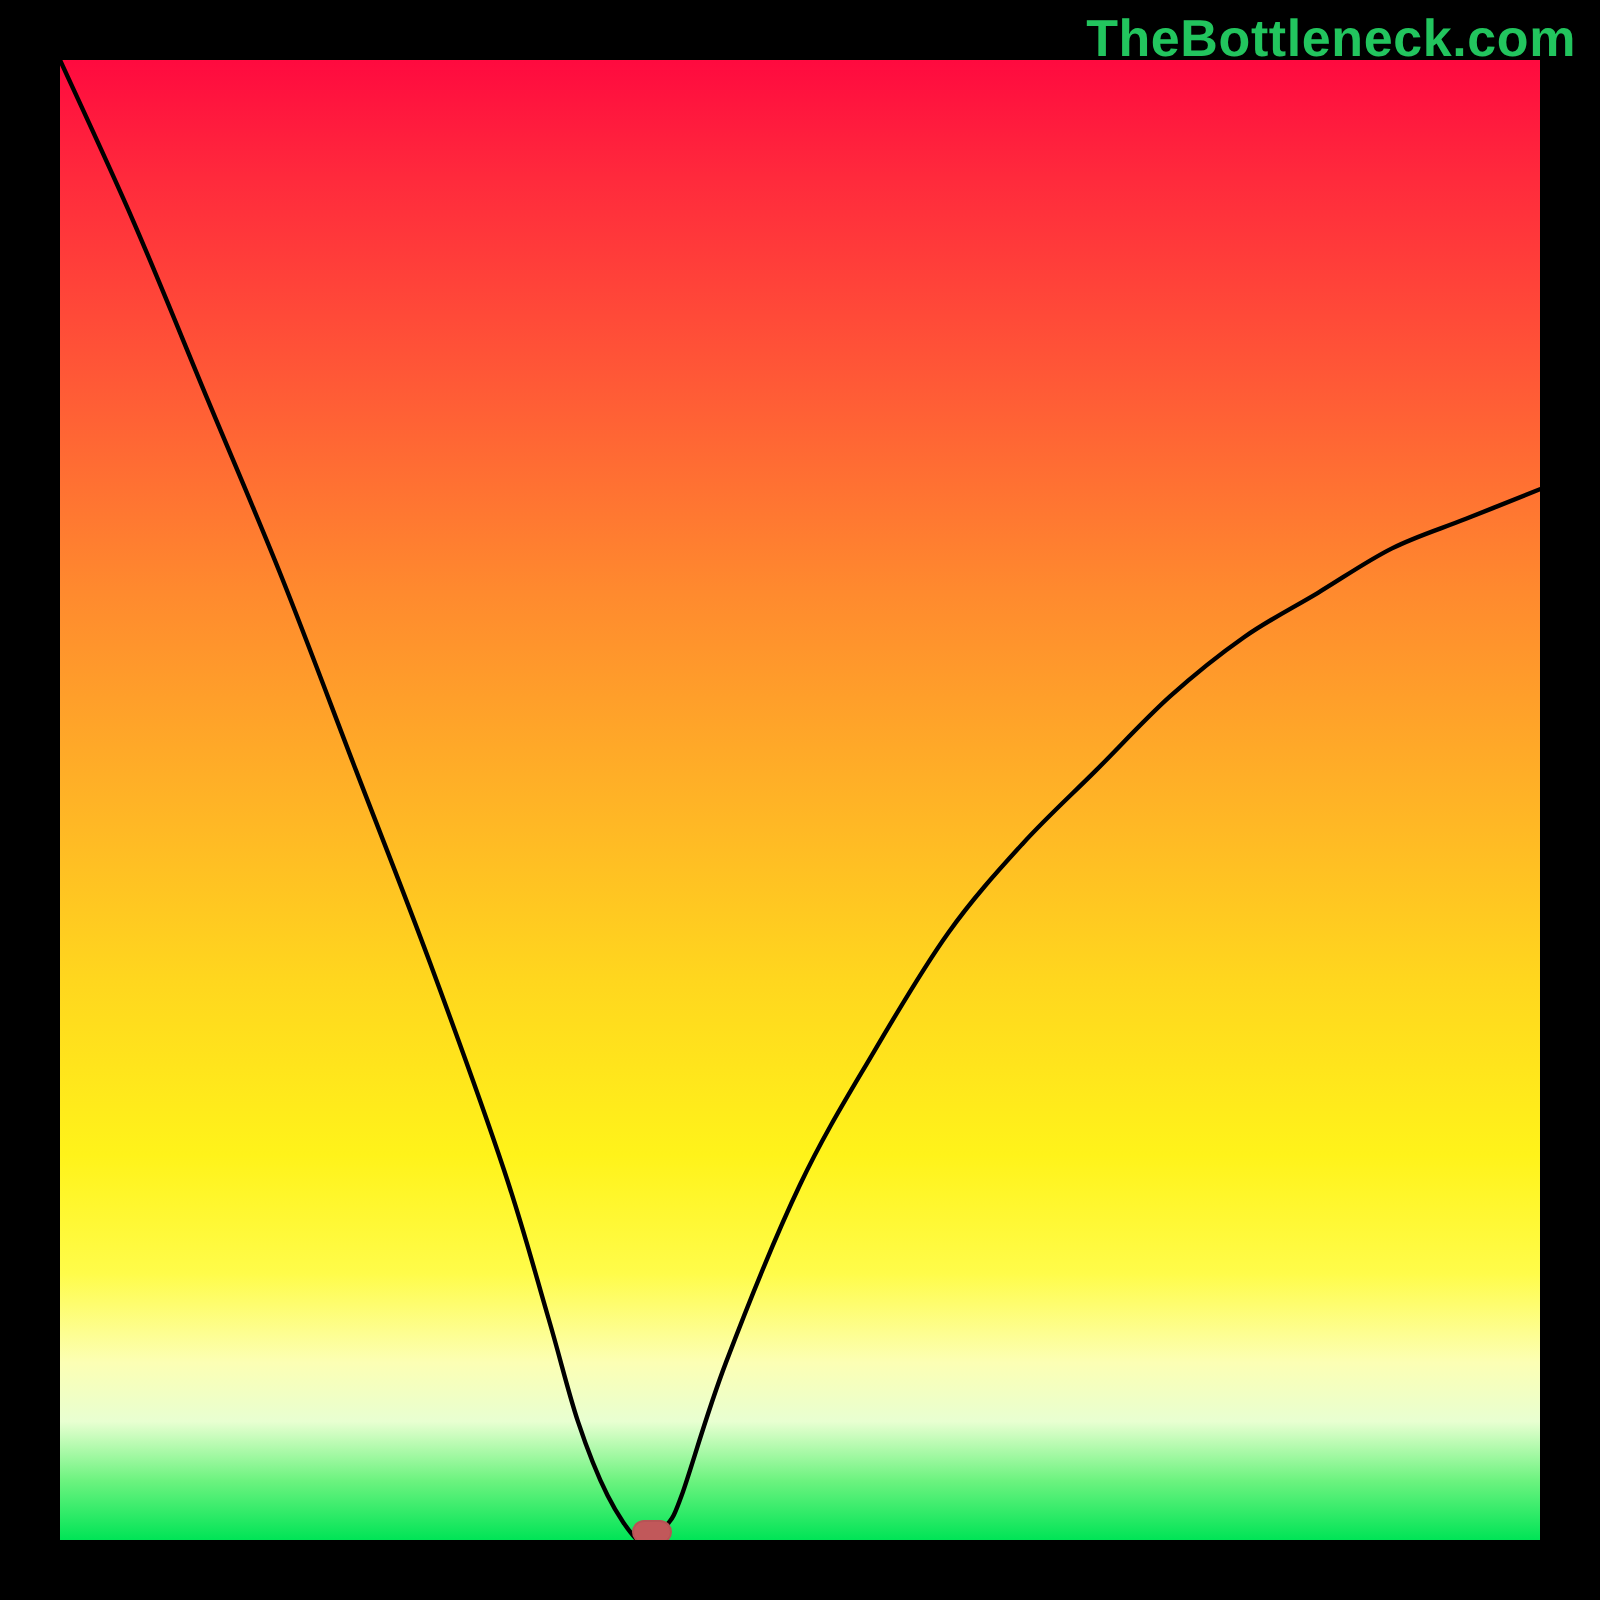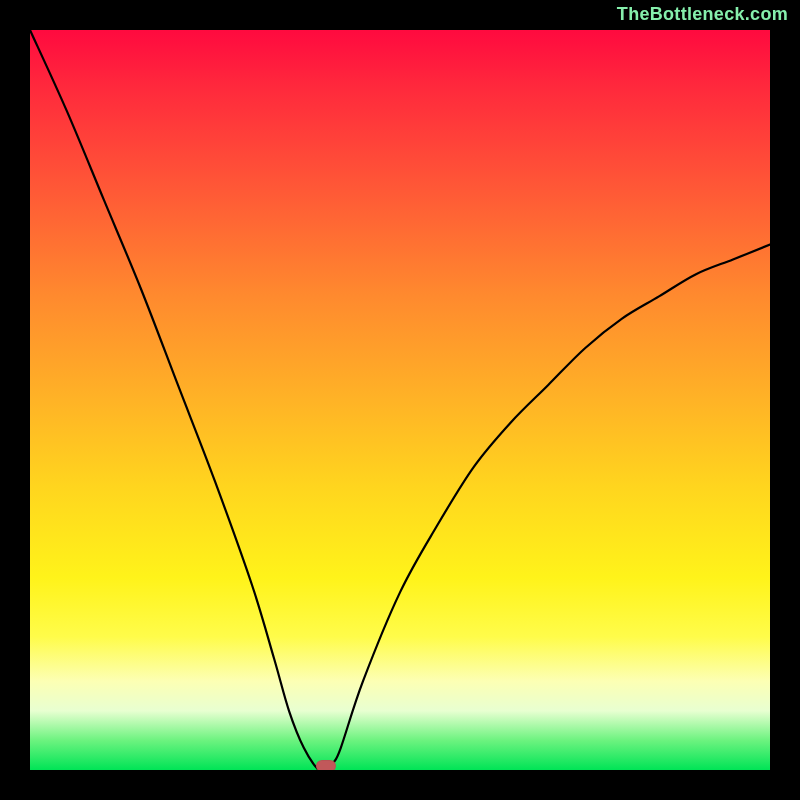--- a/index.html
+++ b/index.html
@@ -56,22 +56,22 @@
     height: 12px;
     border-radius: 6px;
     background: #c1585a;
     transform: translate(-50%, -50%);
     box-shadow: 0 0 0 1px rgba(0,0,0,0.05) inset;
   }
   .watermark {
     position: absolute;
     top: 4px;
     right: 12px;
-    color: #86efac;
-    font-size: 18px;
+    color: #22c55e;
+    font-size: 26px;
     font-weight: 600;
     letter-spacing: 0.3px;
     user-select: none;
   }
 </style>
 </head>
 <body>
 
 <div class="frame">
   <div class="watermark">TheBottleneck.com</div>

